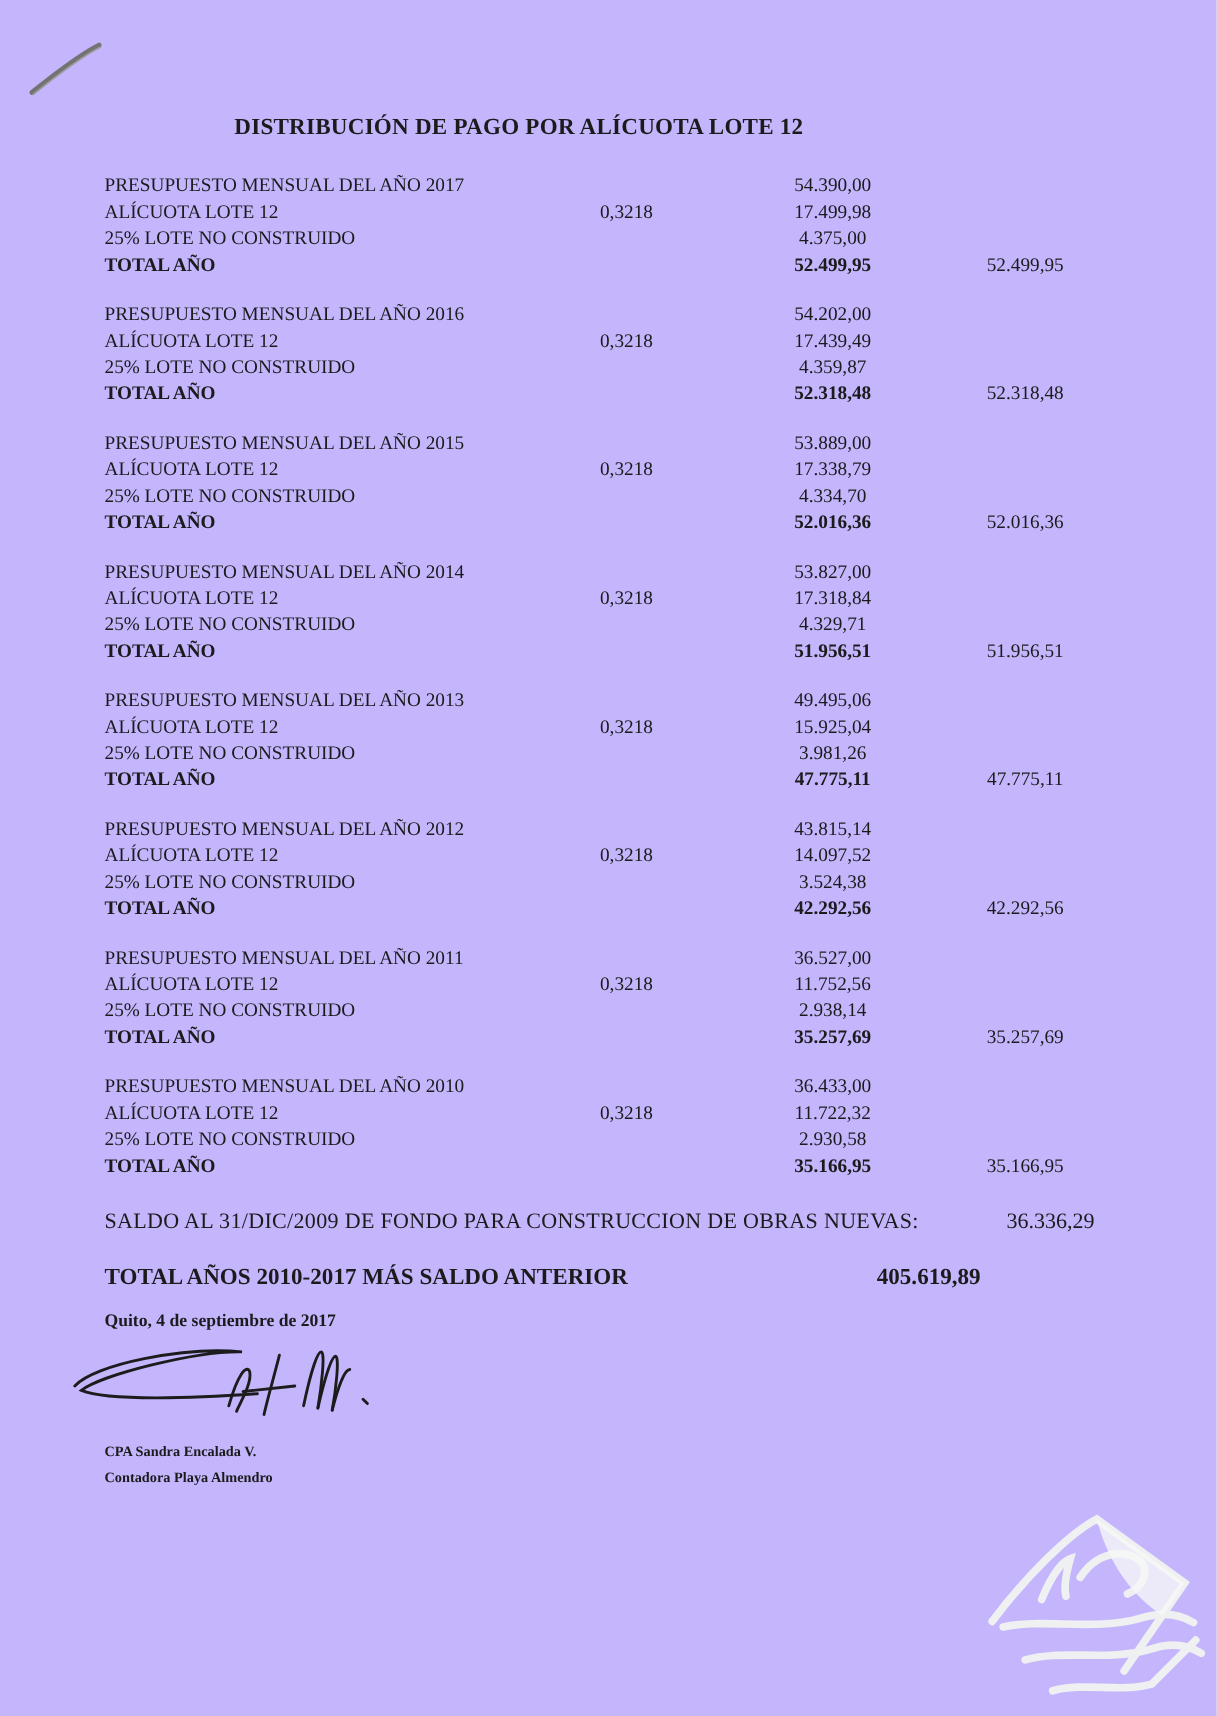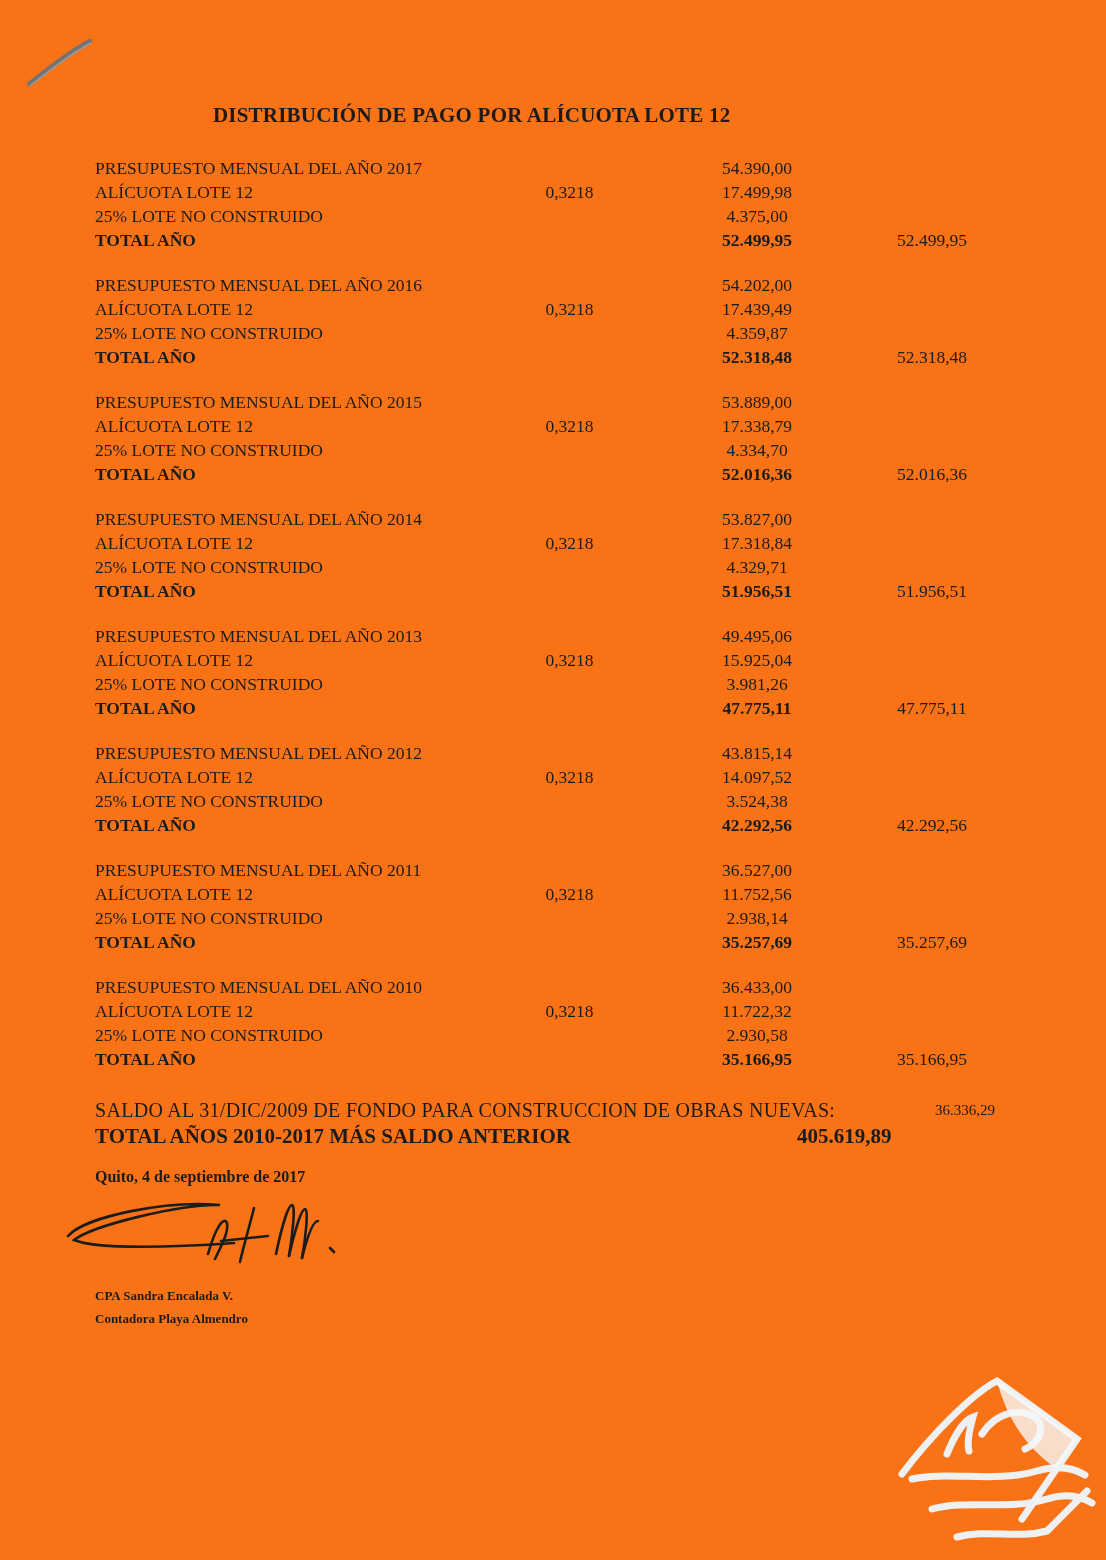--- a/index.html
+++ b/index.html
@@ -1,20 +1,20 @@
 <!DOCTYPE html>
 <html><head>
 <meta charset="utf-8">
 <style>
   html, body { margin:0; padding:0; background:#e9e9e9; }
   .page {
     position:relative;
     width:1106px; height:1560px;
     margin:0 auto;
-    background:#f97316;
+    background:#c4b5fd;
     font-family:"Liberation Serif", serif;
     color:#1b1b1b;
     overflow:hidden;
   }
   .pen-stroke { position:absolute; top:34px; left:22px; }
   .title {
     position:absolute; top:103px; left:213px;
     font-size:21px; font-weight:bold; letter-spacing:0.2px;
     white-space:nowrap;
   }
@@ -26,24 +26,24 @@
     white-space:nowrap;
   }
   .num { text-align:center; }
   .bold { font-weight:bold; }
   .block { margin-bottom:21px; }
   .saldo-row {
     display:grid; grid-template-columns:1fr 130px;
     margin-top:27px; line-height:24px;
   }
   .saldo-label { font-size:20px; letter-spacing:0.3px; white-space:nowrap; }
-  .saldo-value { font-size:15px; text-align:right; padding-right:2px;font-family:Liberation Serif, serif; }
+  .saldo-value { font-size:20px; text-align:right; padding-right:2px;font-family:Liberation Serif, serif; }
   .grand-row {
     display:grid; grid-template-columns:1fr 200px;
-    line-height:28px;
+    margin-top:24px; line-height:28px;
     font-size:21px; font-weight:bold; white-space:nowrap;
   }
   .grand-value { padding-right:7px; }
   .date-line { margin-top:18px; font-size:16px; font-weight:bold; }
   .signature { display:block; margin:6px 0 0 -37px; }
   .signer-name, .signer-title { font-weight:bold; font-size:13px; line-height:23px; }
   .watermark { position:absolute; right:4px; bottom:6px; }
 </style>
 </head>
 <body>

